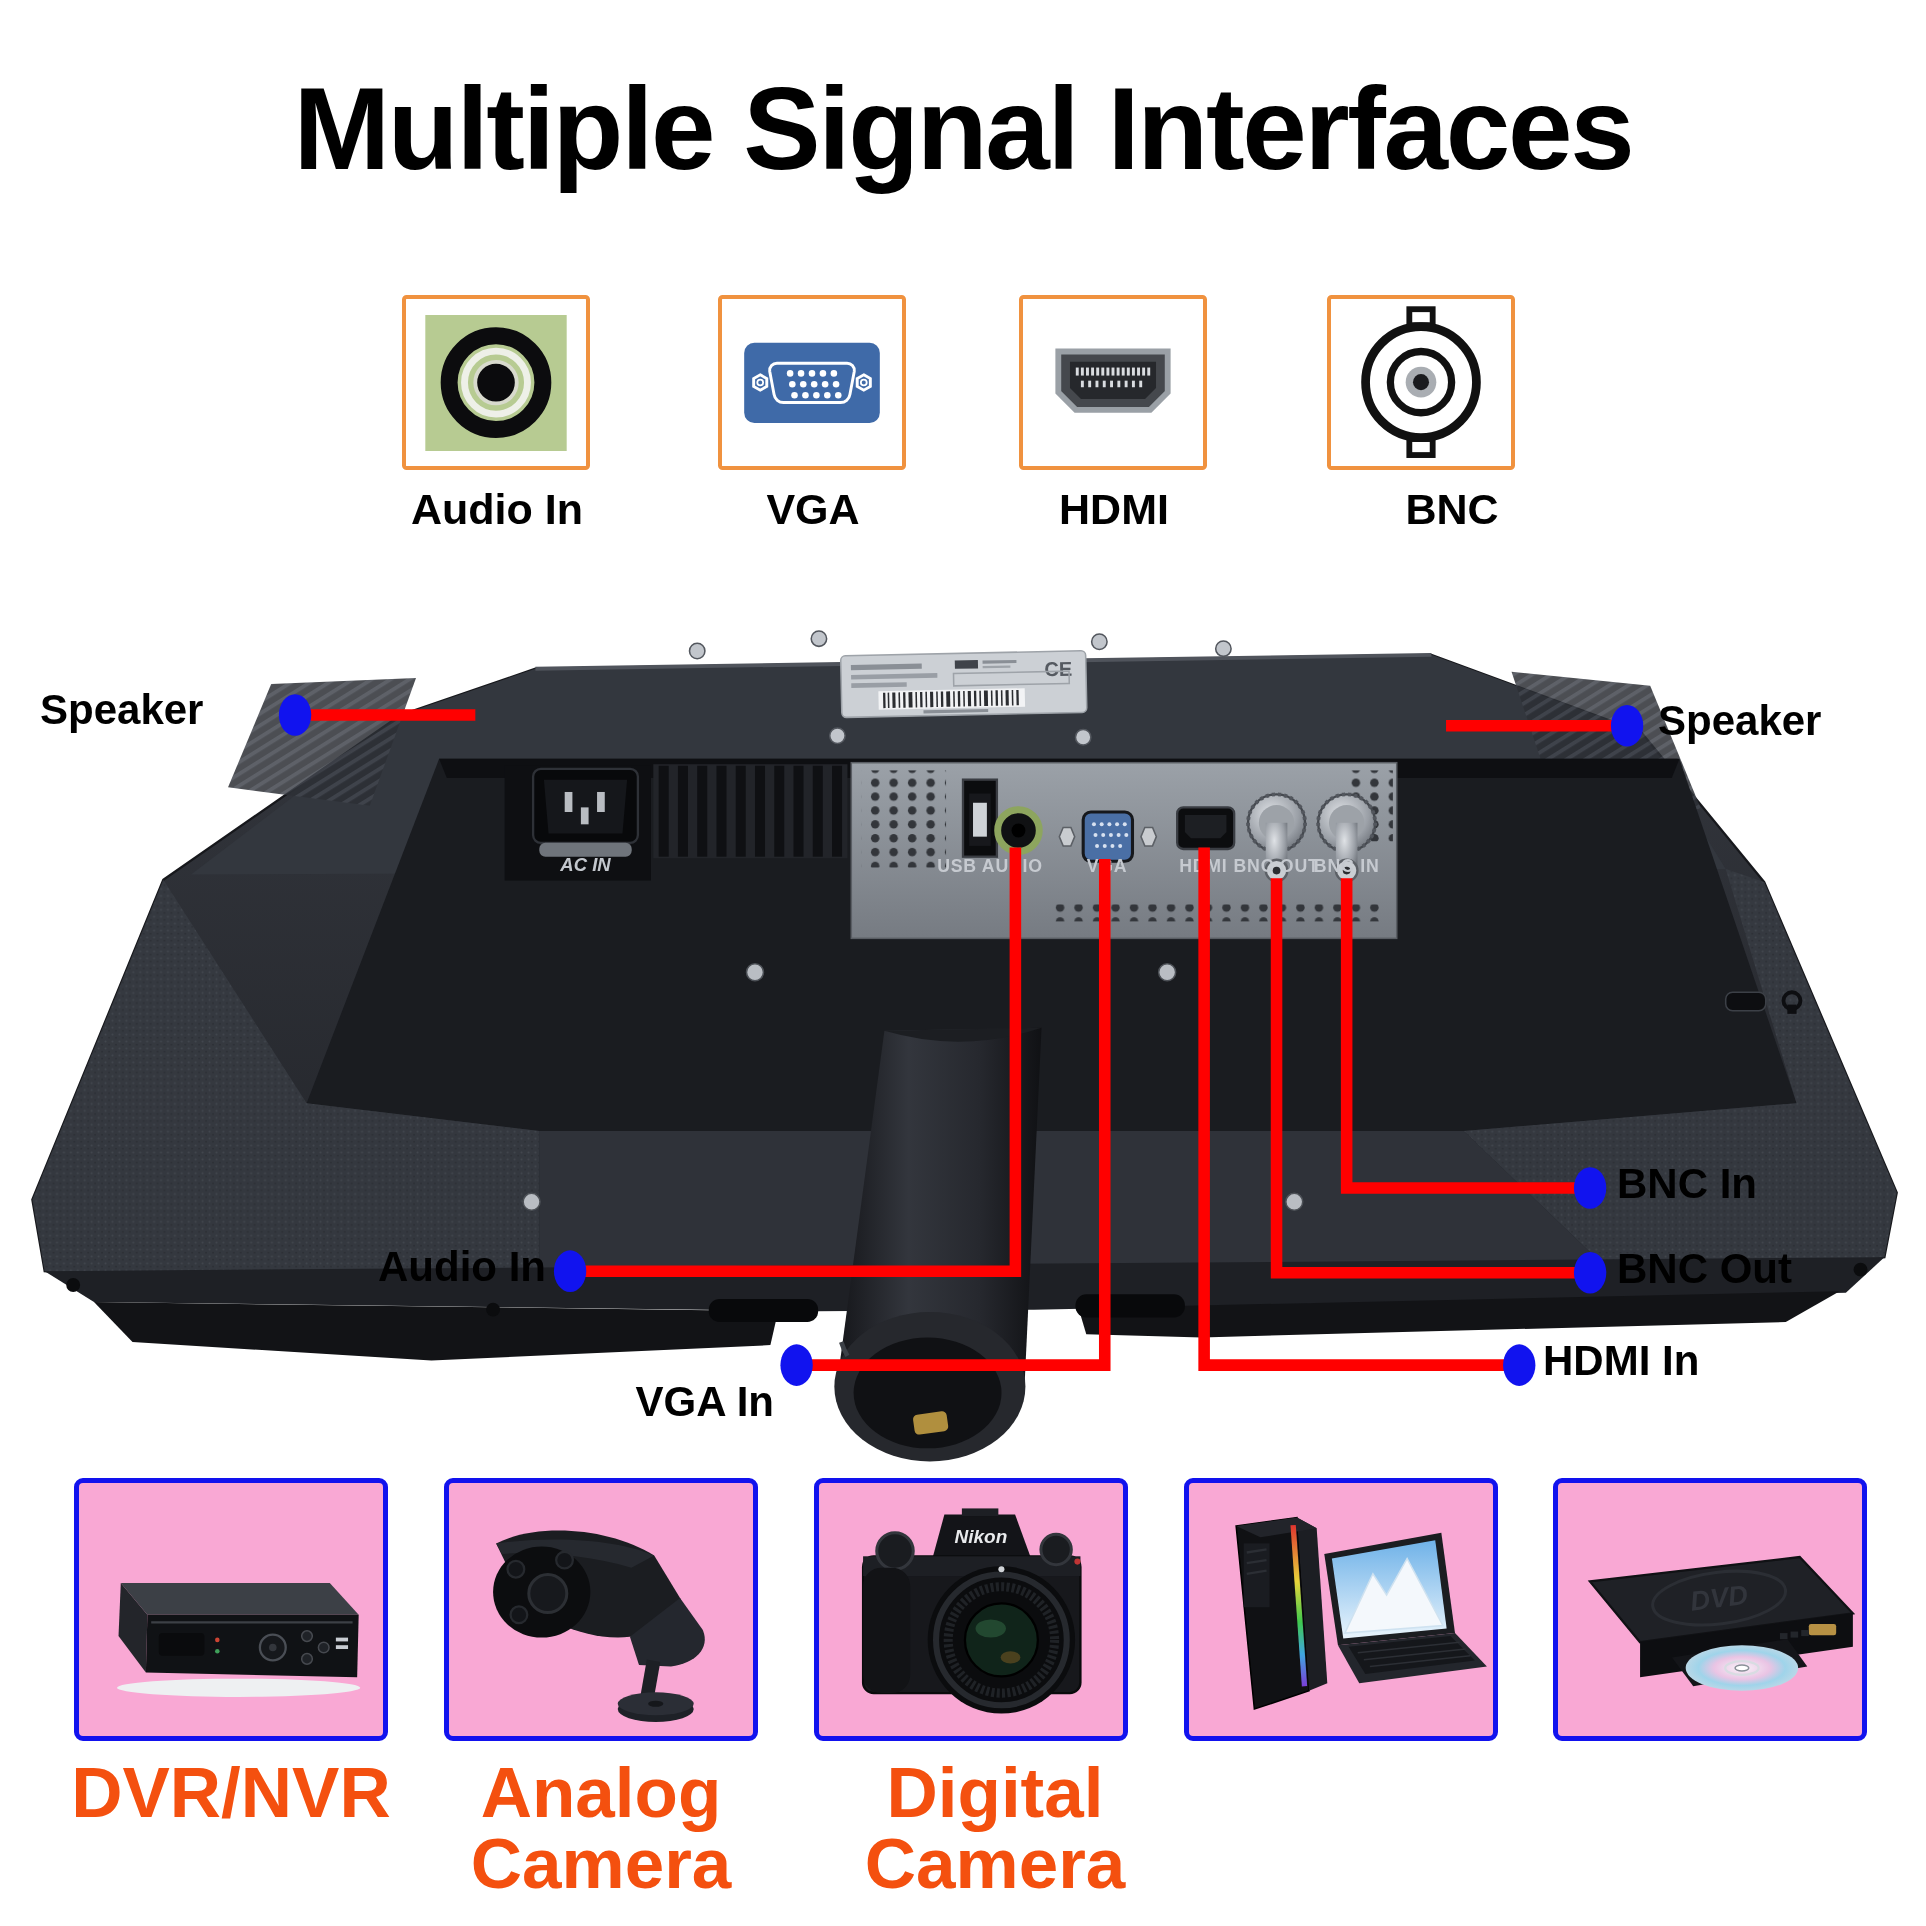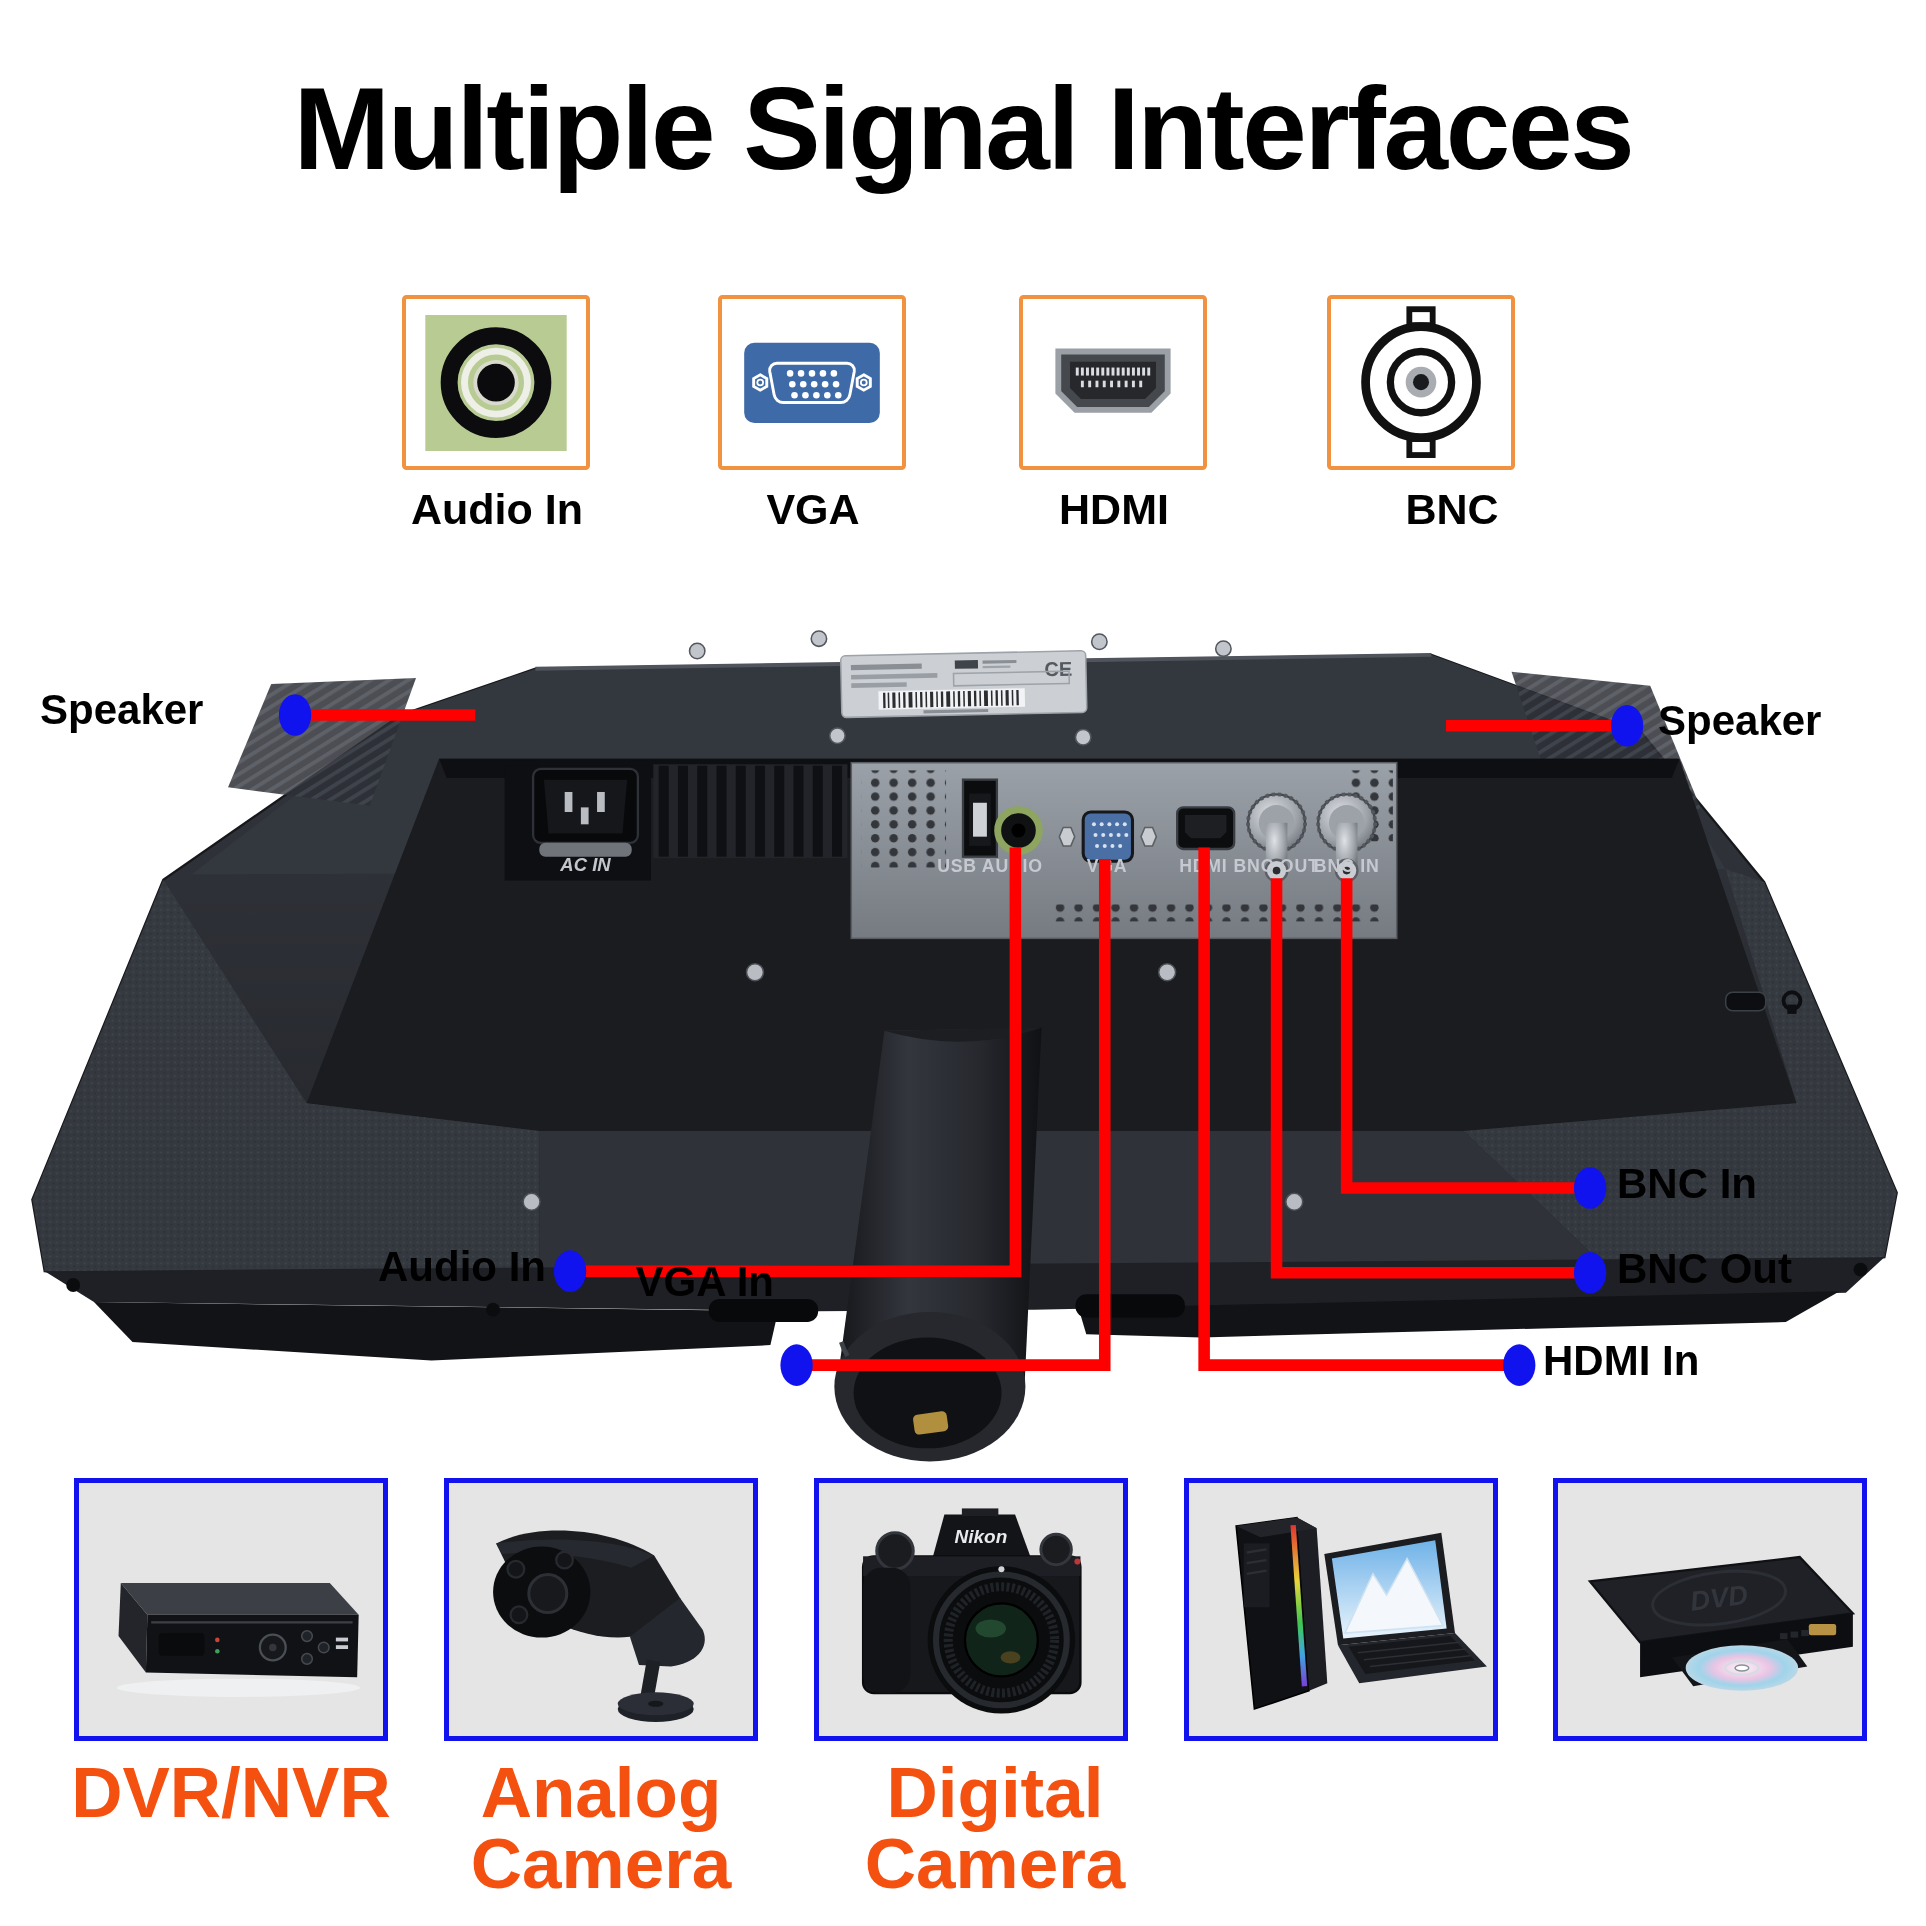--- a/index.html
+++ b/index.html
@@ -10,21 +10,21 @@
   .title{left:0;top:62px;width:1926px;text-align:center;font-size:116px;font-weight:bold;
          letter-spacing:-2.3px;color:#000000;}
   
   .conn-box{width:180px;height:167px;border:4.6px solid #f0923f;border-radius:4.6px;background:#ffffff;
             display:flex;align-items:center;justify-content:center;}
   .conn-label{width:190px;text-align:center;font-size:43px;font-weight:bold;color:#000;top:485px;}
   
   .callout{font-size:42px;font-weight:bold;color:#000;line-height:1.05;white-space:nowrap;z-index:5;}
   .r{text-align:right;}
   
-  .dev-box{width:304px;height:253px;border:5.4px solid #1212ee;border-radius:0;background:#e5e5e5;
+  .dev-box{width:304px;height:253px;border:5.4px solid #1212ee;border-radius:9px;background:#f9a8d4;
            display:flex;align-items:center;justify-content:center;overflow:hidden;}
   .dev-label{top:1757px;width:354px;text-align:center;font-size:71px;font-weight:bold;
              color:#f4500f;line-height:71px;white-space:pre-line;}
   svg text{font-family:"Liberation Sans",sans-serif;}
 </style>
 </head>
 <body>
 
 <div class="page">
 
@@ -373,21 +373,21 @@
       <ellipse cx="1034" cy="1772" rx="21" ry="27"></ellipse>
       <ellipse cx="1972" cy="1772" rx="21" ry="27"></ellipse>
       <ellipse cx="2064" cy="1652" rx="21" ry="27"></ellipse>
       <ellipse cx="2064" cy="1542" rx="21" ry="27"></ellipse>
     </g>
   </svg>
 
   <div class="abs callout" style="left:40px;top:688px;">Speaker</div>
   <div class="abs callout" style="left:1658px;top:699px;">Speaker</div>
   <div class="abs callout r" style="left:301px;top:1245px;width:245px;">Audio In</div>
-  <div class="abs callout r" style="left:529px;top:1260px;width:245px;">VGA In</div>
+  <div class="abs callout r" style="left:529px;top:1380px;width:245px;">VGA In</div>
   <div class="abs callout" style="left:1617px;top:1162px;">BNC In</div>
   <div class="abs callout" style="left:1617px;top:1247px;">BNC Out</div>
   <div class="abs callout" style="left:1543px;top:1339px;">HDMI In</div>
 
   <div class="abs dev-box" style="left:74px;top:1478px;">
     <svg width="304" height="253" viewBox="0 0 400 330">
       <ellipse cx="210" cy="268" rx="160" ry="12" fill="#eef0f2"></ellipse>
       <polygon points="55,130 330,130 368,172 90,172" fill="#3c4046"></polygon>
       <polygon points="55,130 90,172 88,248 52,200" fill="#23252a"></polygon>
       <polygon points="90,172 368,172 366,254 88,248" fill="#101215"></polygon>

